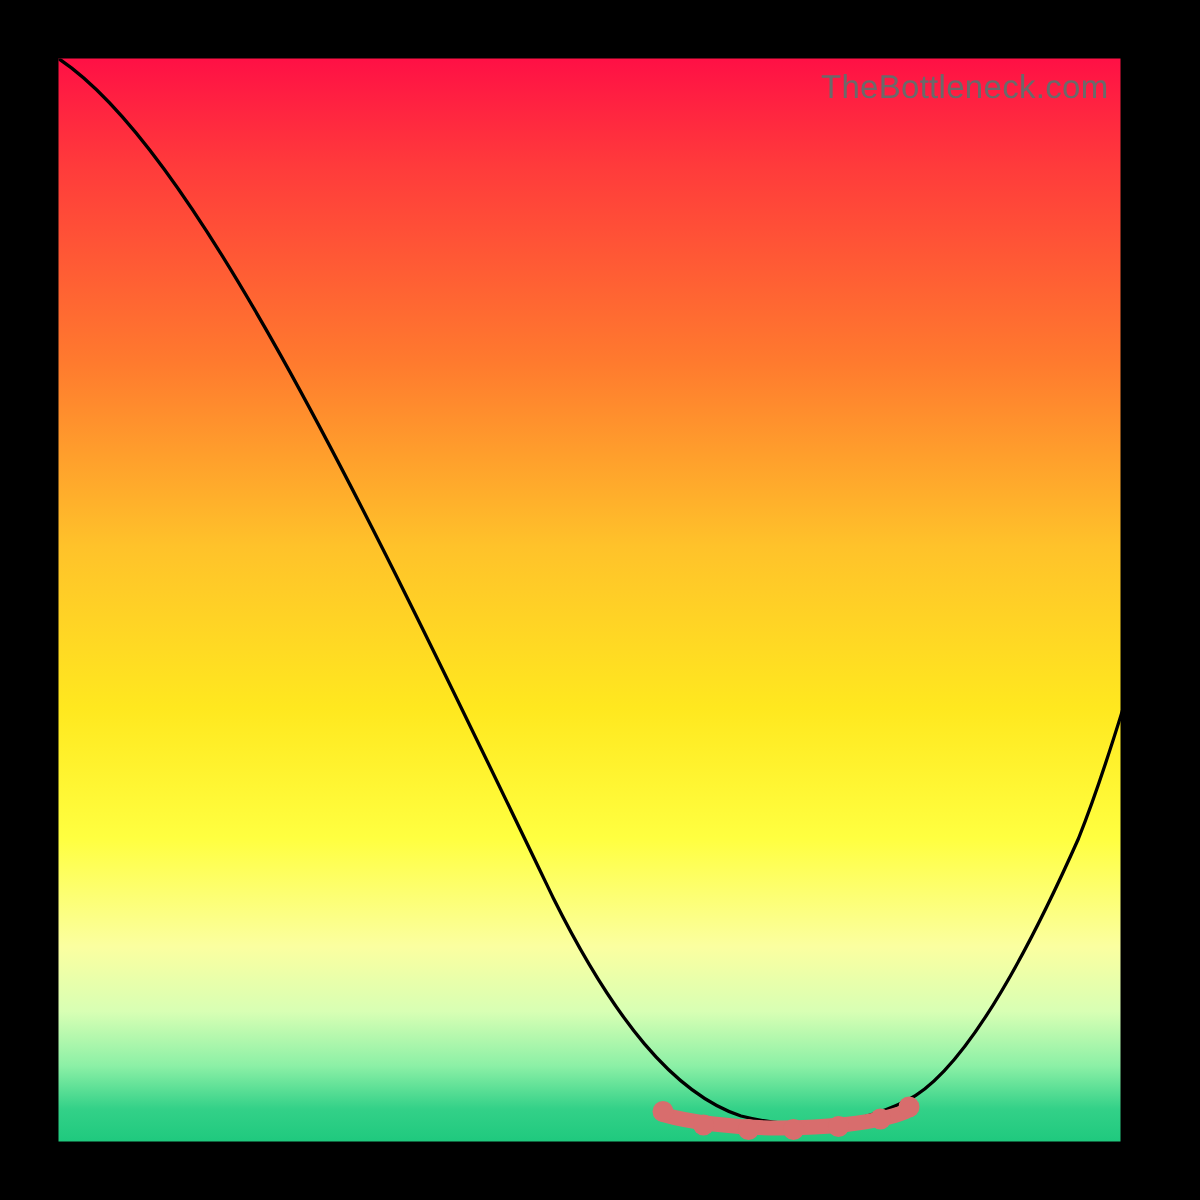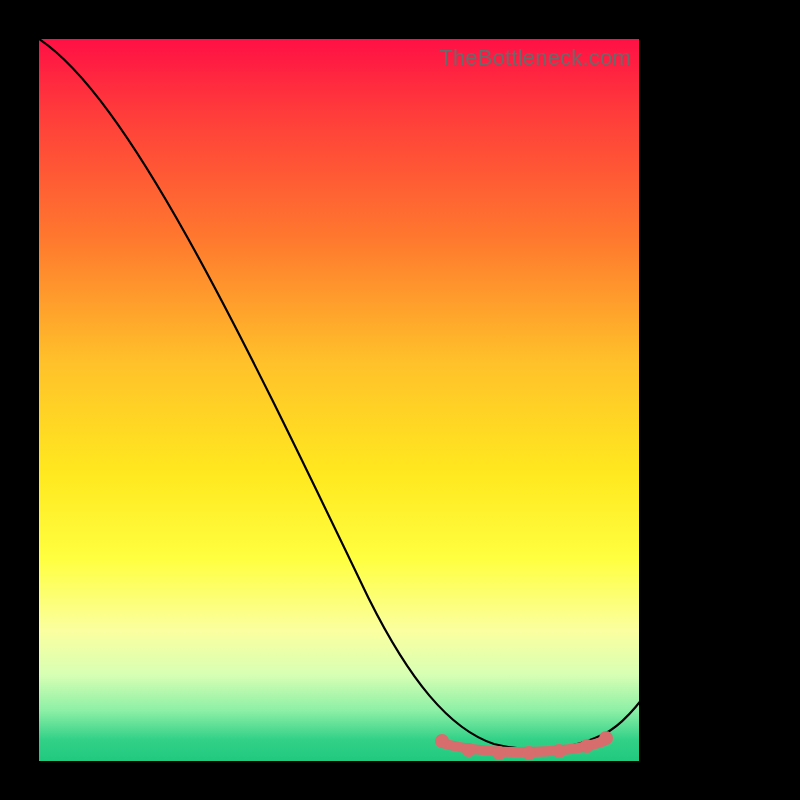--- a/index.html
+++ b/index.html
@@ -14,21 +14,21 @@
   .outer {
     width: 800px;
     height: 800px;
     background: #000;
     position: relative;
   }
   .plot {
     position: absolute;
     left: 39px;
     top: 39px;
-    width: 600px;
+    width: 708px;
     height: 722px;
     background: linear-gradient(
       to bottom,
       #ff1045 0%,
       #ff3b3b 10%,
       #ff7a2e 28%,
       #ffc22a 45%,
       #ffe81f 60%,
       #ffff40 72%,
       #fbffa0 82%,

